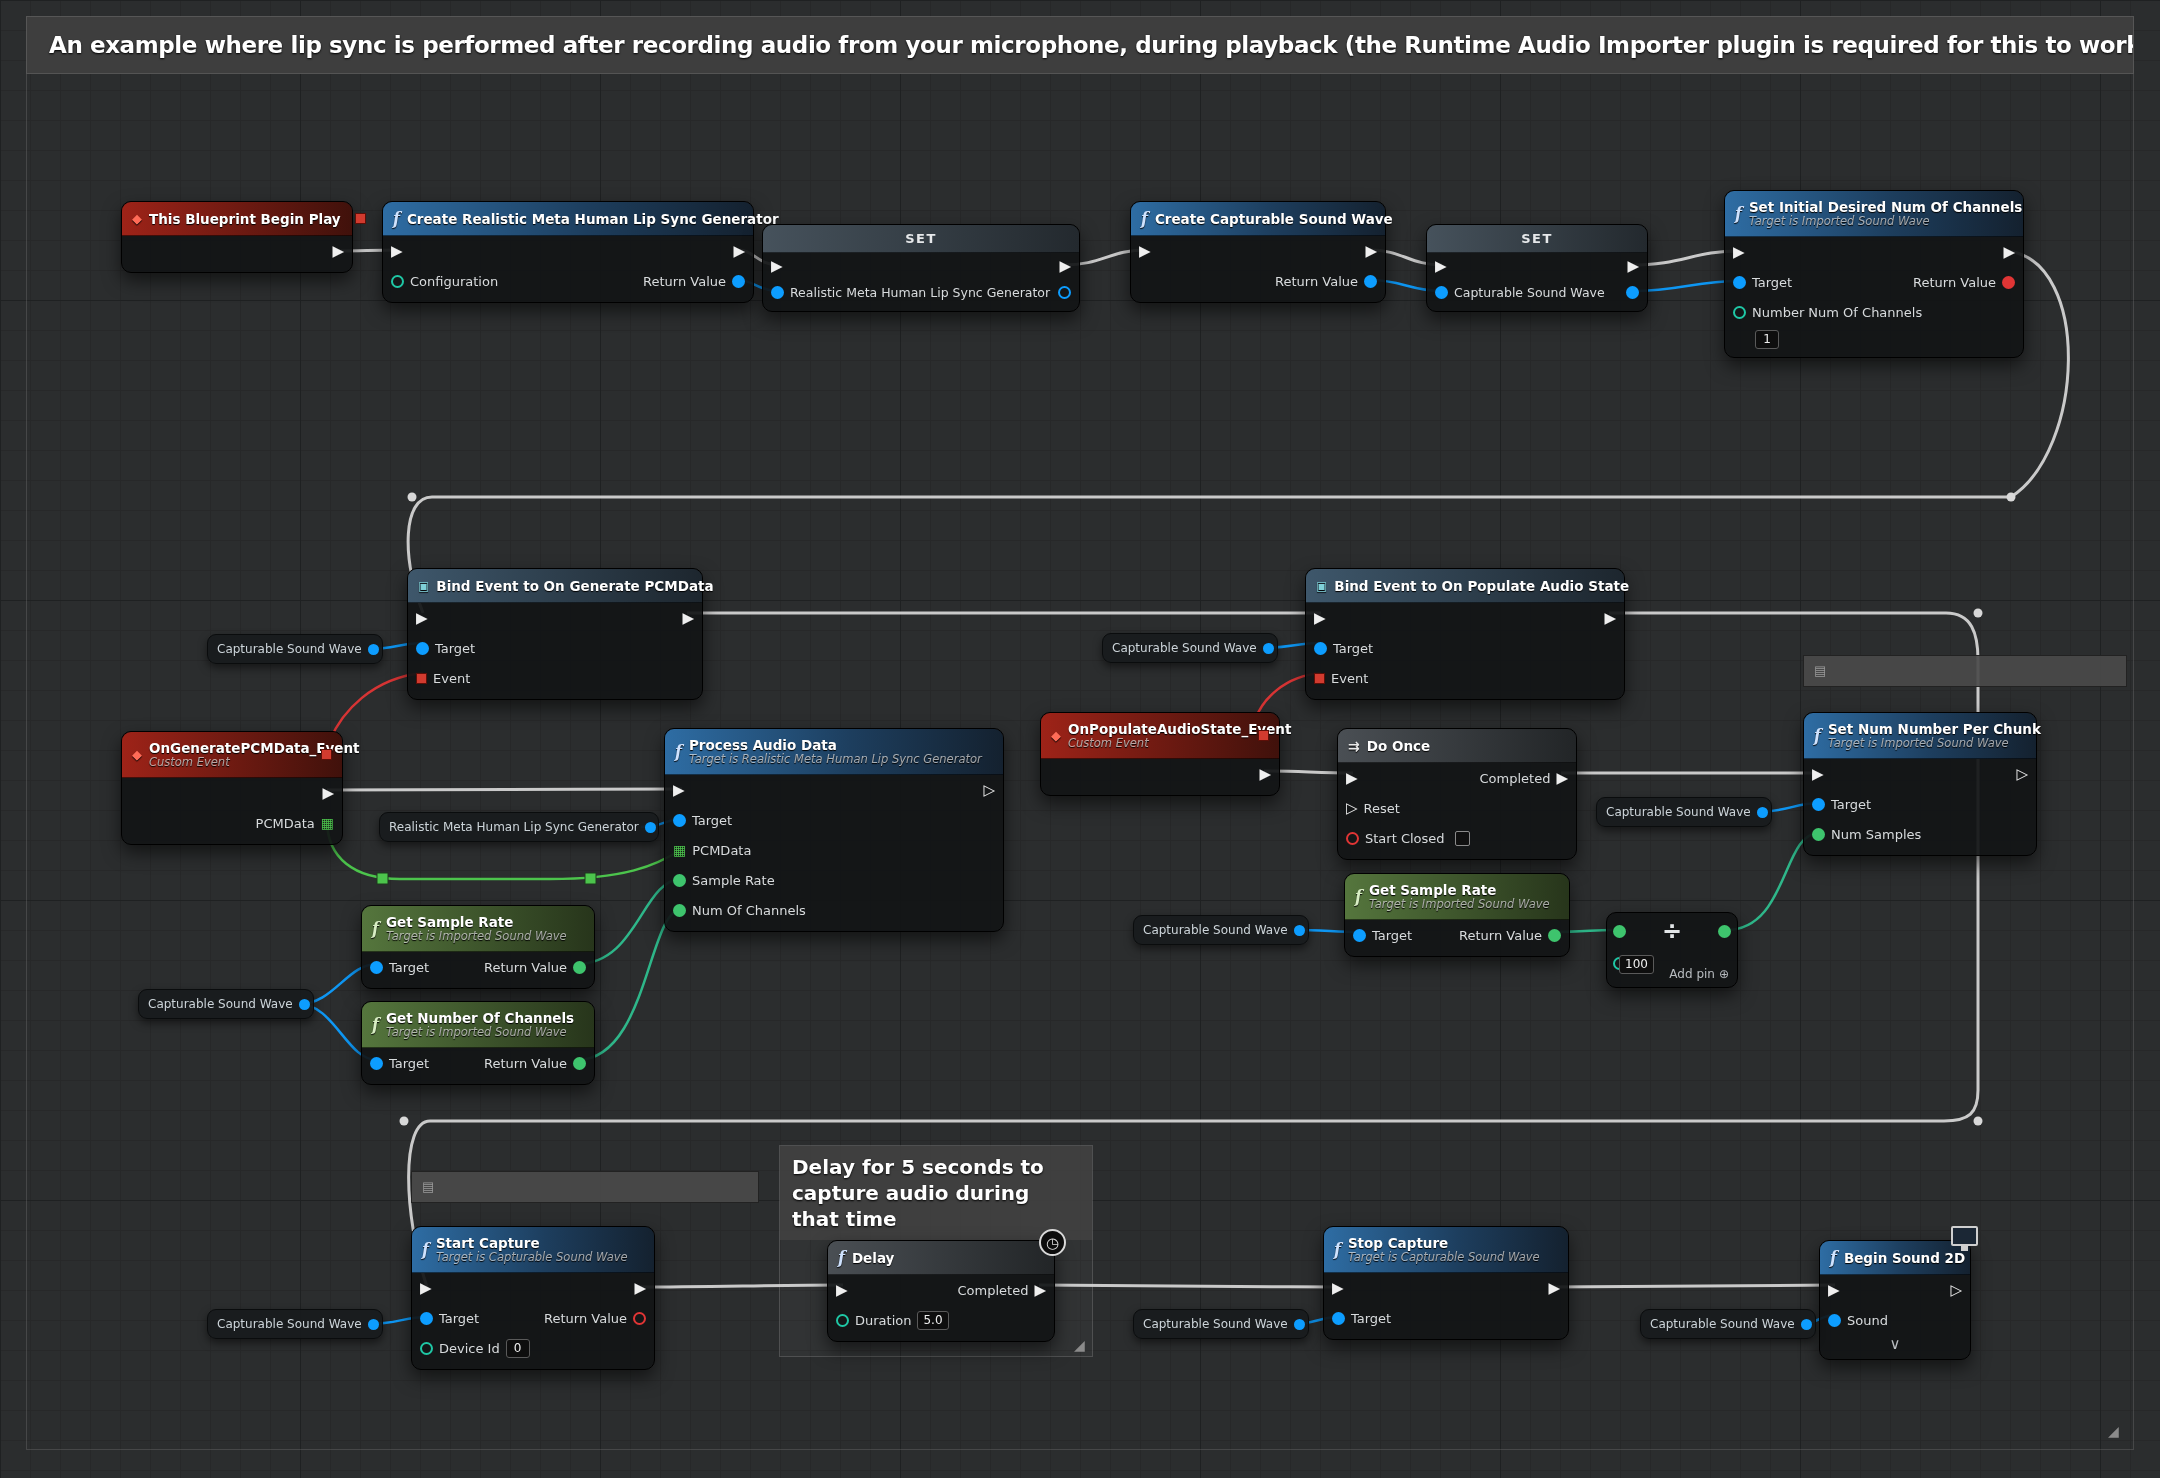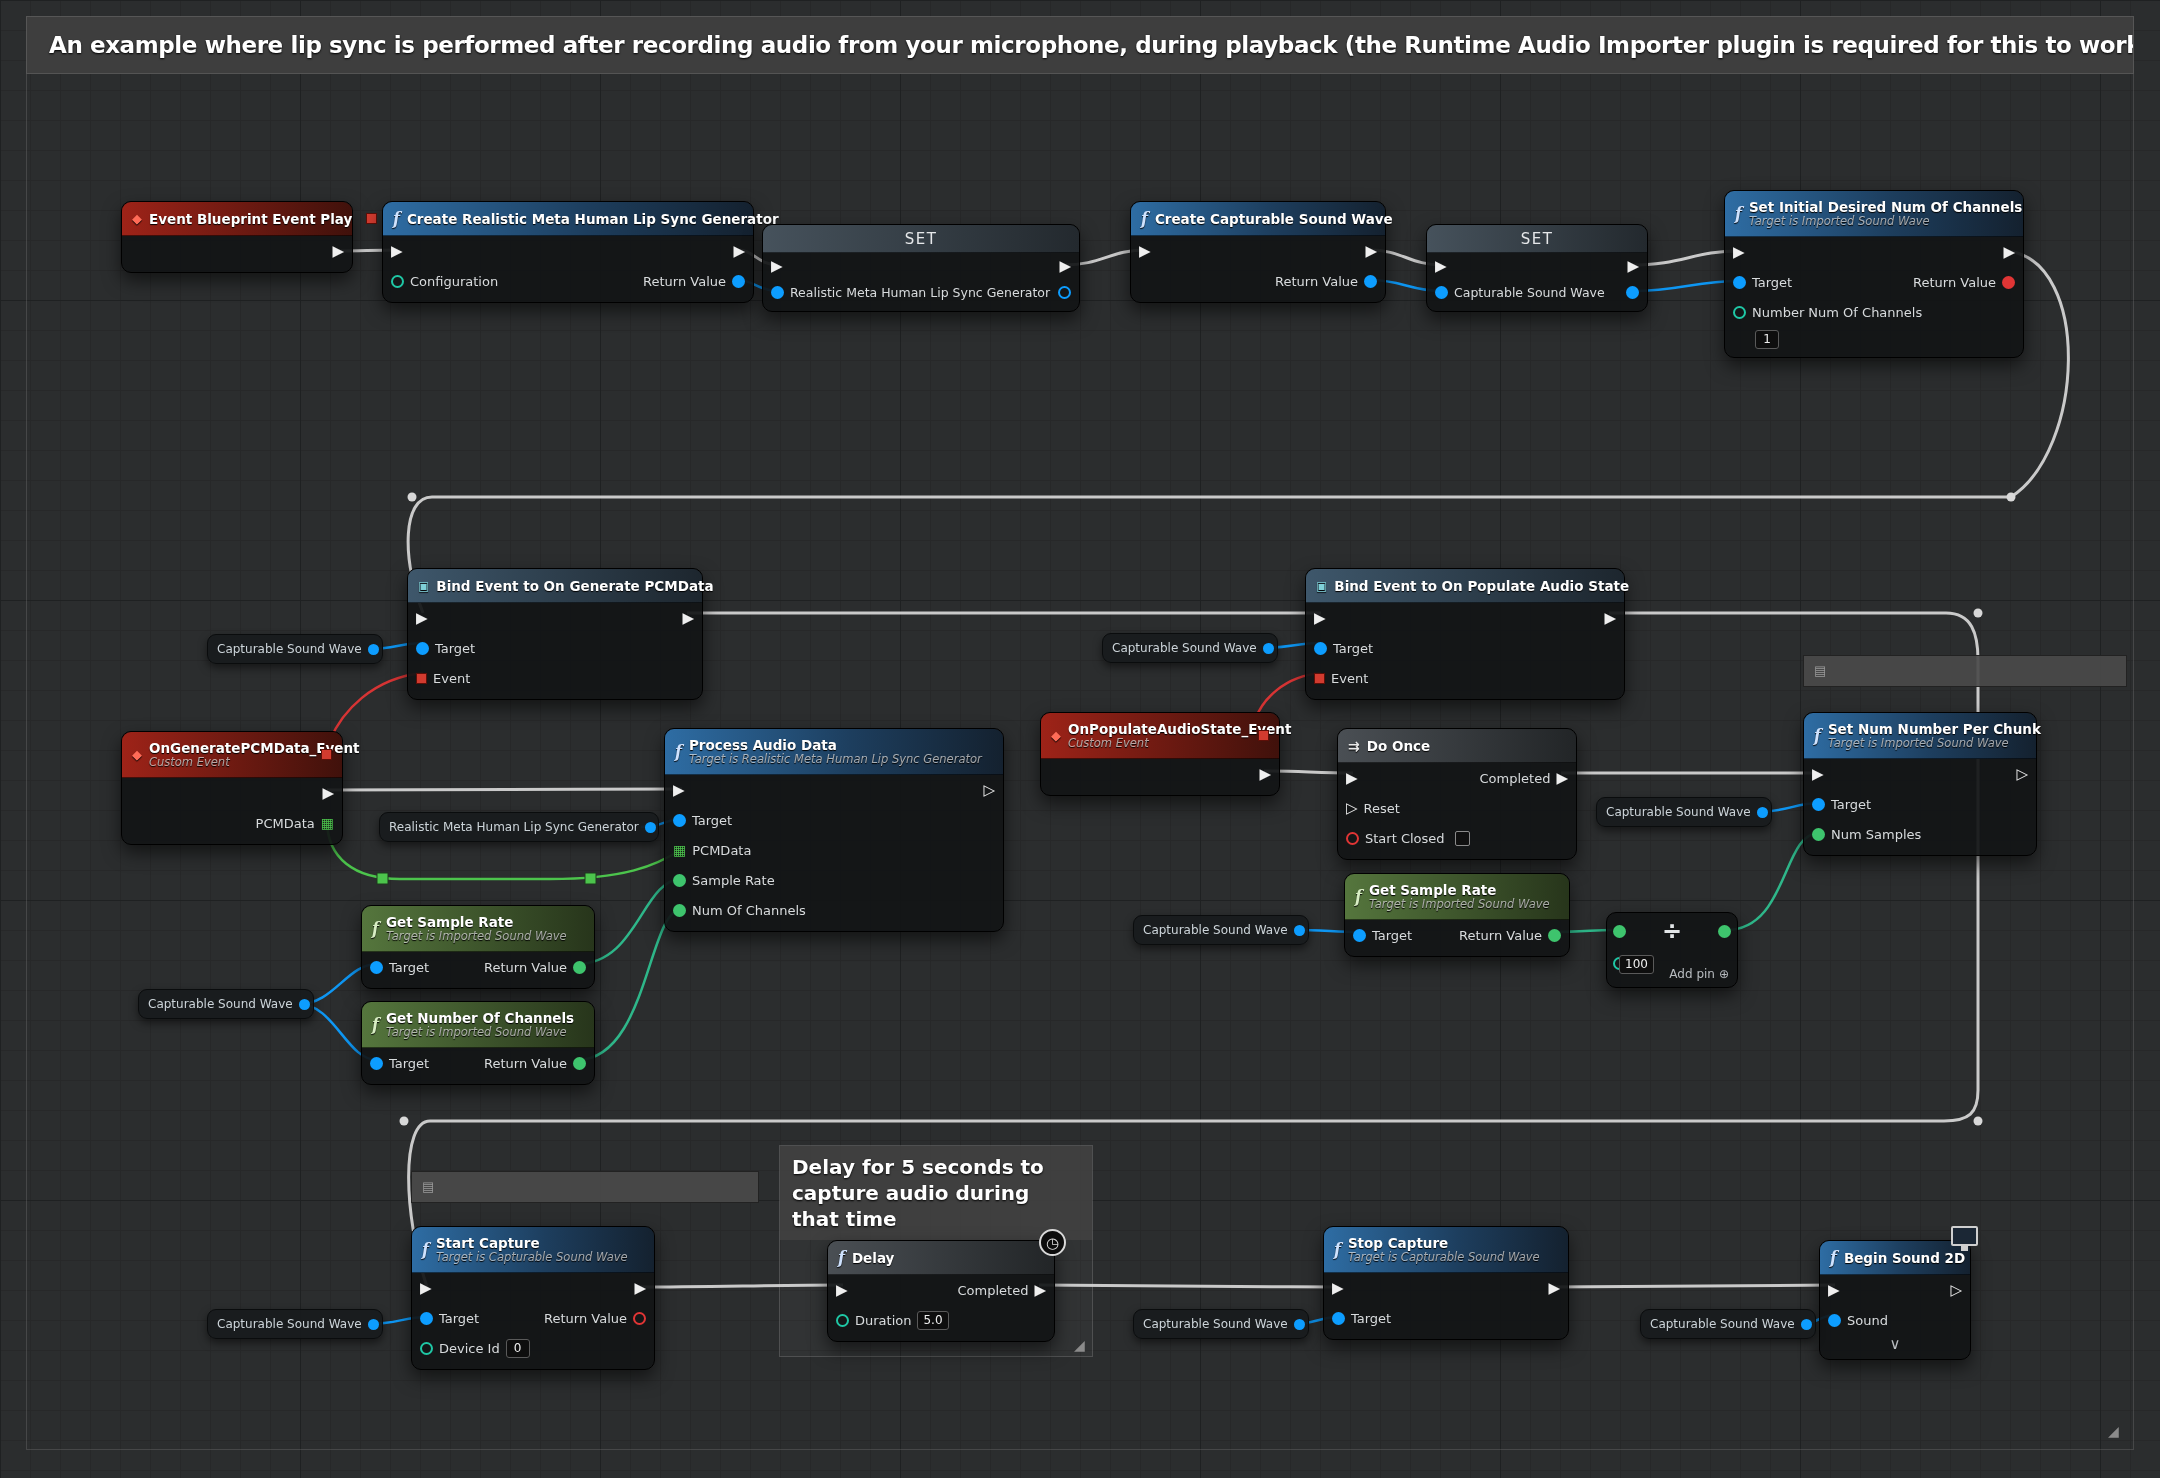--- a/index.html
+++ b/index.html
@@ -15,21 +15,21 @@
   .bigc{position:absolute;left:26px;top:16px;width:2108px;height:1434px;border:1px solid rgba(150,150,150,.25);z-index:0}
   .banner{position:absolute;left:26px;top:16px;width:2108px;height:58px;background:rgba(63,63,63,.96);
     display:flex;align-items:center;padding:0 22px;font-size:23px;font-weight:700;color:#fff;
     letter-spacing:-.4px;z-index:2;border:1px solid rgba(150,150,150,.25);white-space:nowrap;overflow:hidden;text-shadow:0 1px 2px #000}
   #wires{position:absolute;inset:0;z-index:2}
   .n{position:absolute;z-index:3;background:rgba(18,20,22,.93);border:1px solid #000;border-radius:10px;
     box-shadow:0 8px 18px rgba(0,0,0,.55);color:#e6e8ea;padding-bottom:6px}
   .h{display:flex;align-items:center;gap:7px;height:34px;padding:0 10px;border-radius:9px 9px 0 0;
     border-bottom:1px solid rgba(0,0,0,.55);text-shadow:0 1px 1px #000}
   .h2{height:46px}
-  .hs{height:28px;display:flex;align-items:center;justify-content:center;font-weight:400;font-size:15px;
+  .hs{height:28px;display:flex;align-items:center;justify-content:center;font-weight:700;font-size:13px;
     letter-spacing:1.5px;border-radius:9px 9px 0 0;border-bottom:1px solid rgba(0,0,0,.55);
     background:linear-gradient(90deg,#46525c,#23292e)}
   .ts{display:flex;flex-direction:column;justify-content:center;min-width:0}
   .t1{font-size:13.5px;font-weight:700;white-space:nowrap;color:#fff}
   .t2{font-size:11.5px;font-style:italic;color:rgba(255,255,255,.62);white-space:nowrap;margin-top:-1px}
   .blue{background:linear-gradient(90deg,#2e6da4,#1a3click75 60%,#142230)}
   .blue{background:linear-gradient(90deg,#2e6da4 0%,#1d3e5e 55%,#14212f 100%)}
   .steel{background:linear-gradient(90deg,#3e576b,#1d262e)}
   .green{background:linear-gradient(90deg,#55763d,#27351b)}
   .redh{background:linear-gradient(90deg,#9e2318,#40110b)}
@@ -147,21 +147,21 @@
   <div class="note" style="left:1803px;top:655px;width:324px">
     <span class="grip">▤</span>
   </div>
   <div class="note" style="left:411px;top:1171px;width:348px">
     <span class="grip">▤</span>
   </div>
 
   <div class="n" style="left:121px;top:201px;width:232px">
     <div class="h redh">
       <span class="ev">◆</span>
-      <span class="t1">Event Blueprint Event Play</span>
+      <span class="t1">This Blueprint Begin Play</span>
       <span style="flex:1"></span>
       <span class="sq"></span>
     </div>
     <div class="r">
         <span class="g"></span>
         <span class="g">
           <span class="x">▶</span>
         </span>
       </div>
   </div>

